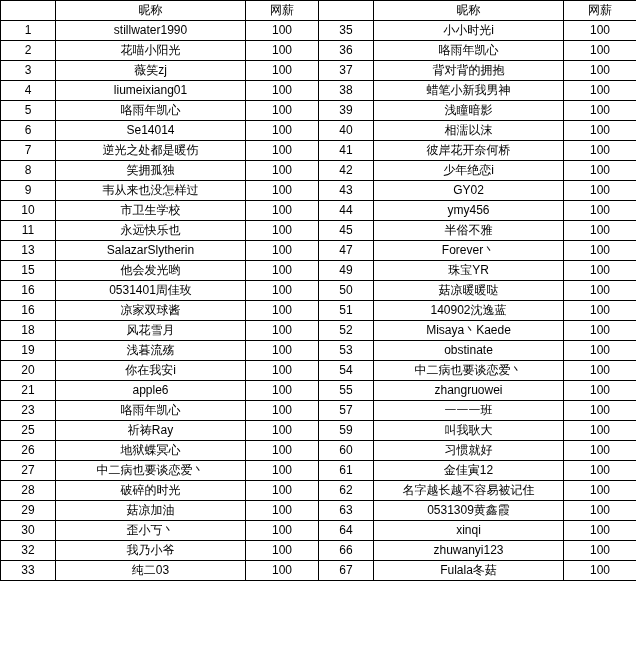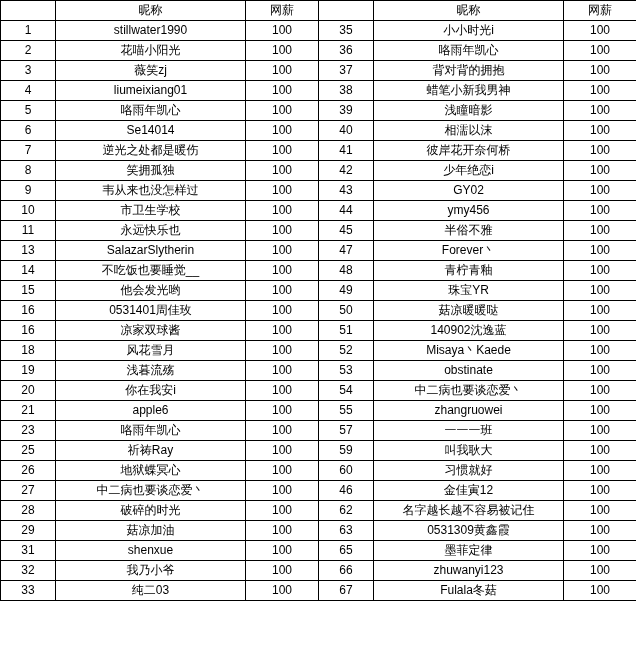--- a/index.html
+++ b/index.html
@@ -173,28 +173,20 @@
         </tr>
         <tr>
           <td class="idx">13</td>
           <td class="name">SalazarSlytherin</td>
           <td class="sal">100</td>
           <td class="idx">47</td>
           <td class="name">Forever丶</td>
           <td class="sal">100</td>
         </tr>
         <tr>
-          <td class="idx">14</td>
-          <td class="name">不吃饭也要睡觉__</td>
-          <td class="sal">100</td>
-          <td class="idx">48</td>
-          <td class="name">青柠青釉</td>
-          <td class="sal">100</td>
-        </tr>
-        <tr>
           <td class="idx">15</td>
           <td class="name">他会发光哟</td>
           <td class="sal">100</td>
           <td class="idx">49</td>
           <td class="name">珠宝YR</td>
           <td class="sal">100</td>
         </tr>
         <tr>
           <td class="idx">16</td>
           <td class="name">0531401周佳玫</td>
@@ -264,46 +256,46 @@
           <td class="name">地狱蝶冥心</td>
           <td class="sal">100</td>
           <td class="idx">60</td>
           <td class="name">习惯就好</td>
           <td class="sal">100</td>
         </tr>
         <tr>
           <td class="idx">27</td>
           <td class="name">中二病也要谈恋爱丶</td>
           <td class="sal">100</td>
-          <td class="idx">46</td>
+          <td class="idx">61</td>
           <td class="name">金佳寅12</td>
           <td class="sal">100</td>
         </tr>
         <tr>
           <td class="idx">28</td>
           <td class="name">破碎的时光</td>
           <td class="sal">100</td>
           <td class="idx">62</td>
           <td class="name">名字越长越不容易被记住</td>
           <td class="sal">100</td>
         </tr>
         <tr>
           <td class="idx">29</td>
           <td class="name">菇凉加油</td>
           <td class="sal">100</td>
           <td class="idx">63</td>
           <td class="name">0531309黄鑫霞</td>
           <td class="sal">100</td>
         </tr>
         <tr>
-          <td class="idx">31</td>
-          <td class="name">shenxue</td>
-          <td class="sal">100</td>
-          <td class="idx">65</td>
-          <td class="name">墨菲定律</td>
+          <td class="idx">30</td>
+          <td class="name">歪小丂丶</td>
+          <td class="sal">100</td>
+          <td class="idx">64</td>
+          <td class="name">xinqi</td>
           <td class="sal">100</td>
         </tr>
         <tr>
           <td class="idx">32</td>
           <td class="name">我乃小爷</td>
           <td class="sal">100</td>
           <td class="idx">66</td>
           <td class="name">zhuwanyi123</td>
           <td class="sal">100</td>
         </tr>

